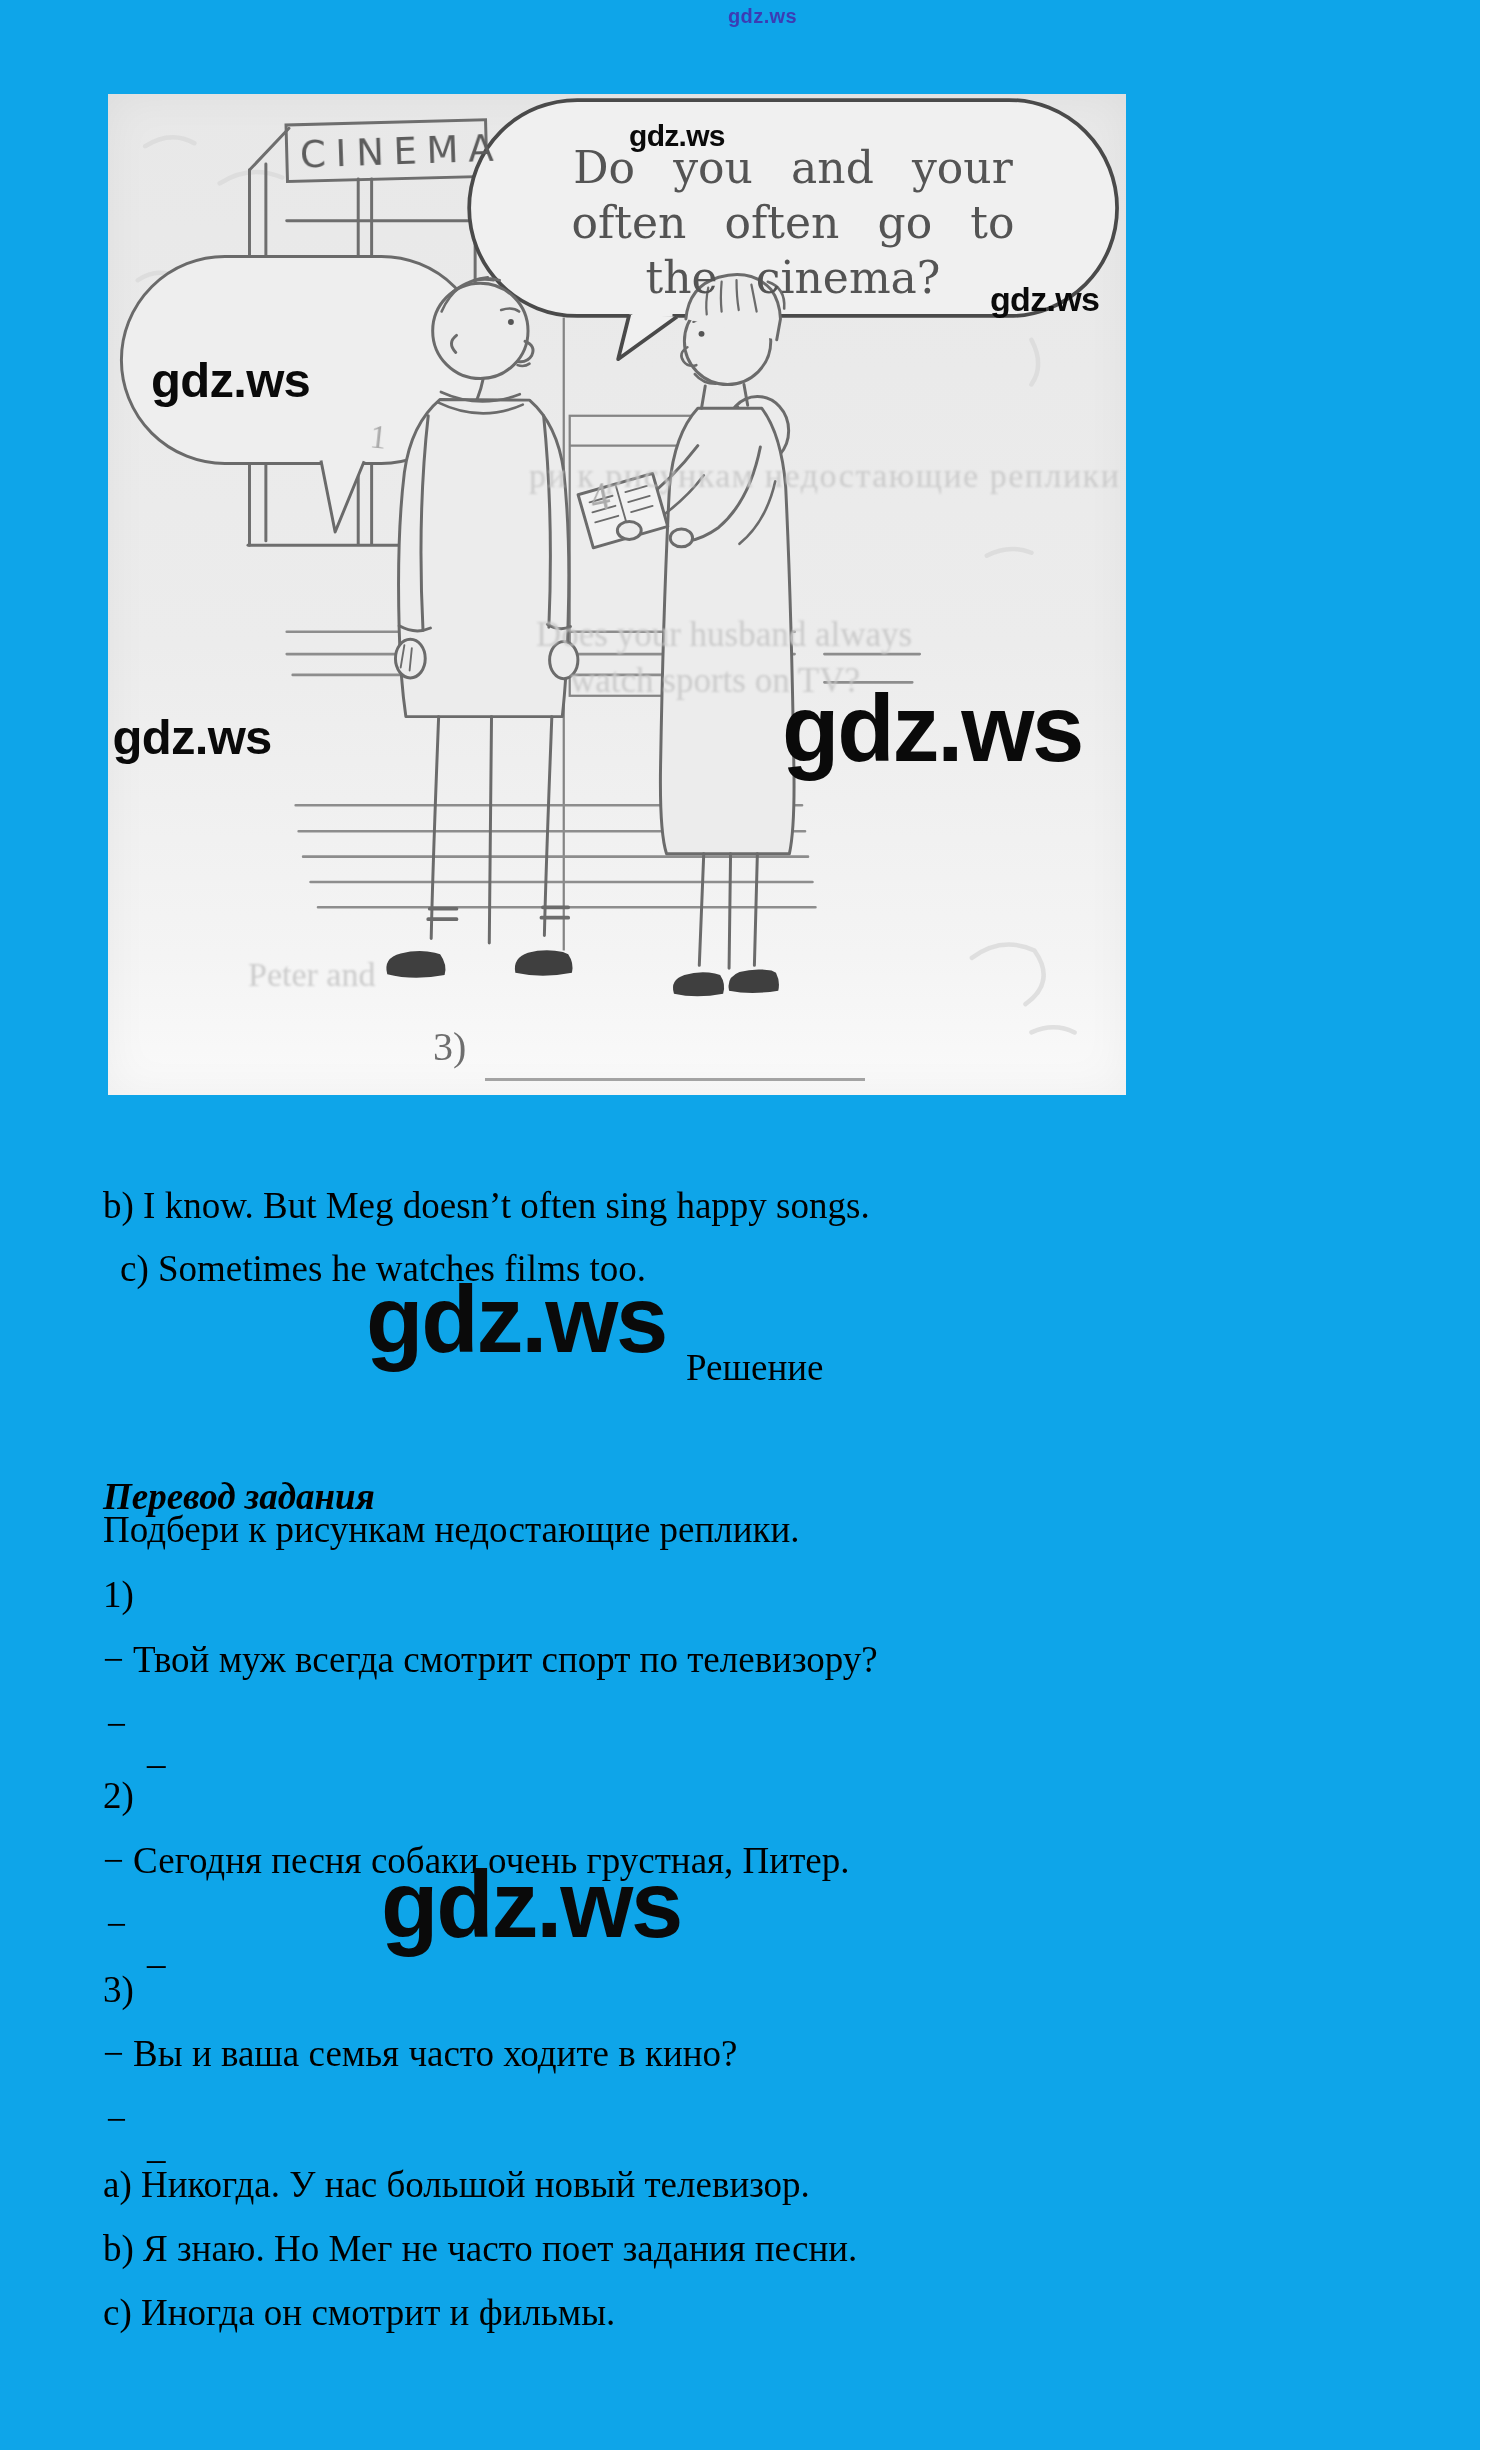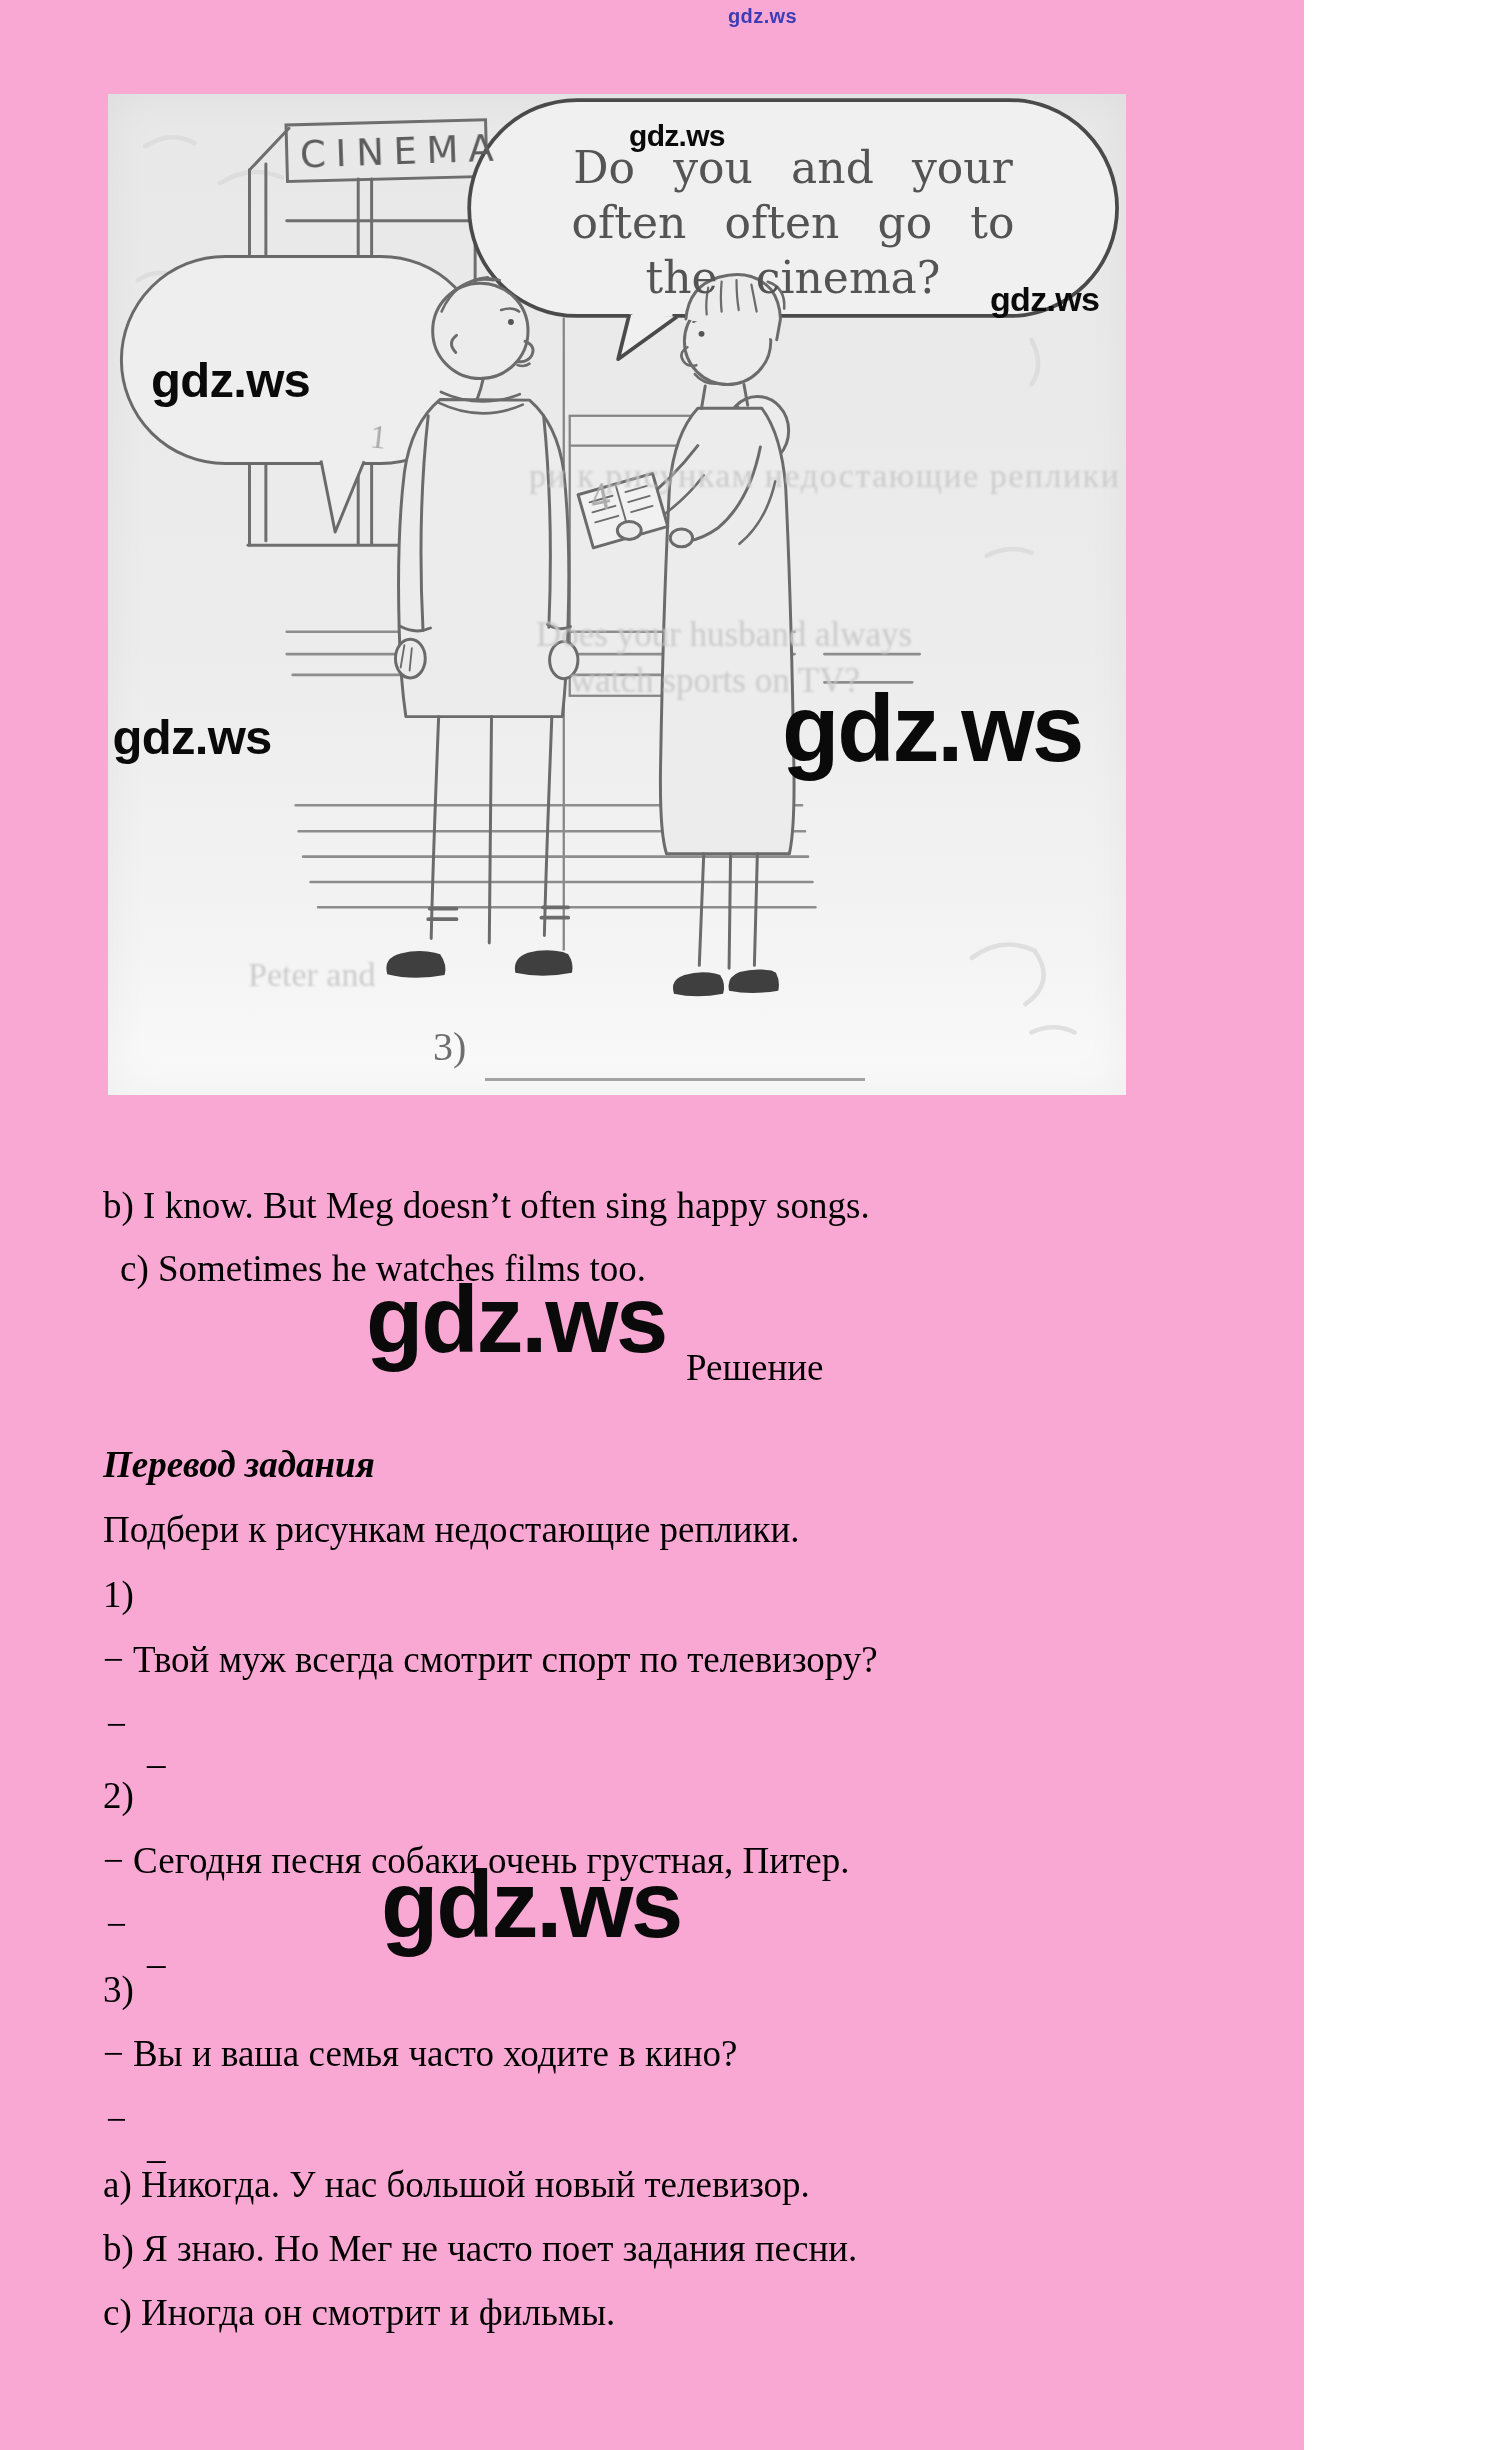--- a/index.html
+++ b/index.html
@@ -1,19 +1,19 @@
 <!DOCTYPE html>
 <html style="font-size:12px"><head>
 <meta charset="utf-8">
 <style>
   html,body{margin:0;padding:0;background:#ffffff;}
-  #page{position:relative;width:1304px;height:2450px;background:#f9a8d4;overflow:hidden;}
+  #page{position:relative;width:1480px;height:2450px;background:#0ea5e9;overflow:hidden;}
   .abs{position:absolute;}
   .serif{font-family:"Liberation Serif","DejaVu Serif",serif;font-size:37px;color:#000;white-space:nowrap;}
-  .bolditalic{font-weight:bold;font-style:italic;}
+  .bolditalic{font-weight:bold;font-style:italic;margin-top:32px;}
   .wm{font-family:"Liberation Sans","DejaVu Sans",sans-serif;font-weight:600;color:#0a0a0a;white-space:nowrap;letter-spacing:-0.7px;}
   .wm-large{font-size:94px;letter-spacing:-2.2px;}
   .wm-top{font-size:20px;font-weight:700;color:#3c3cb4;letter-spacing:0.4px;filter:blur(0.3px);}
   .ghost{font-family:"Liberation Serif","DejaVu Serif",serif;color:#cbcbcb;filter:blur(1px);white-space:nowrap;}
   .scan{background:linear-gradient(180deg,#e8e8e8 0%,#ececec 55%,#f4f4f4 86%,#fafafa 100%);box-shadow:inset 0 0 45px rgba(0,0,0,0.05);}
   .bubble-text{font-family:"DejaVu Serif","Liberation Serif",serif;font-size:44px;line-height:55px;color:#545454;text-align:center;word-spacing:0.55em;filter:blur(0.2px);white-space:nowrap;}
   .cinema{font-family:"DejaVu Sans","Liberation Sans",sans-serif;font-size:37px;letter-spacing:9.7px;color:#5c5c5c;transform:rotate(-2deg);filter:blur(0.4px);white-space:nowrap;}
   .scanlabel{font-family:"Liberation Serif",serif;font-size:40px;color:#6e6e6e;filter:blur(0.3px);}
   .boothmark{font-family:"Liberation Serif",serif;color:#ababab;filter:blur(0.6px);}
   .blankline{background:#a3a3a3;height:3px;filter:blur(0.4px);}

